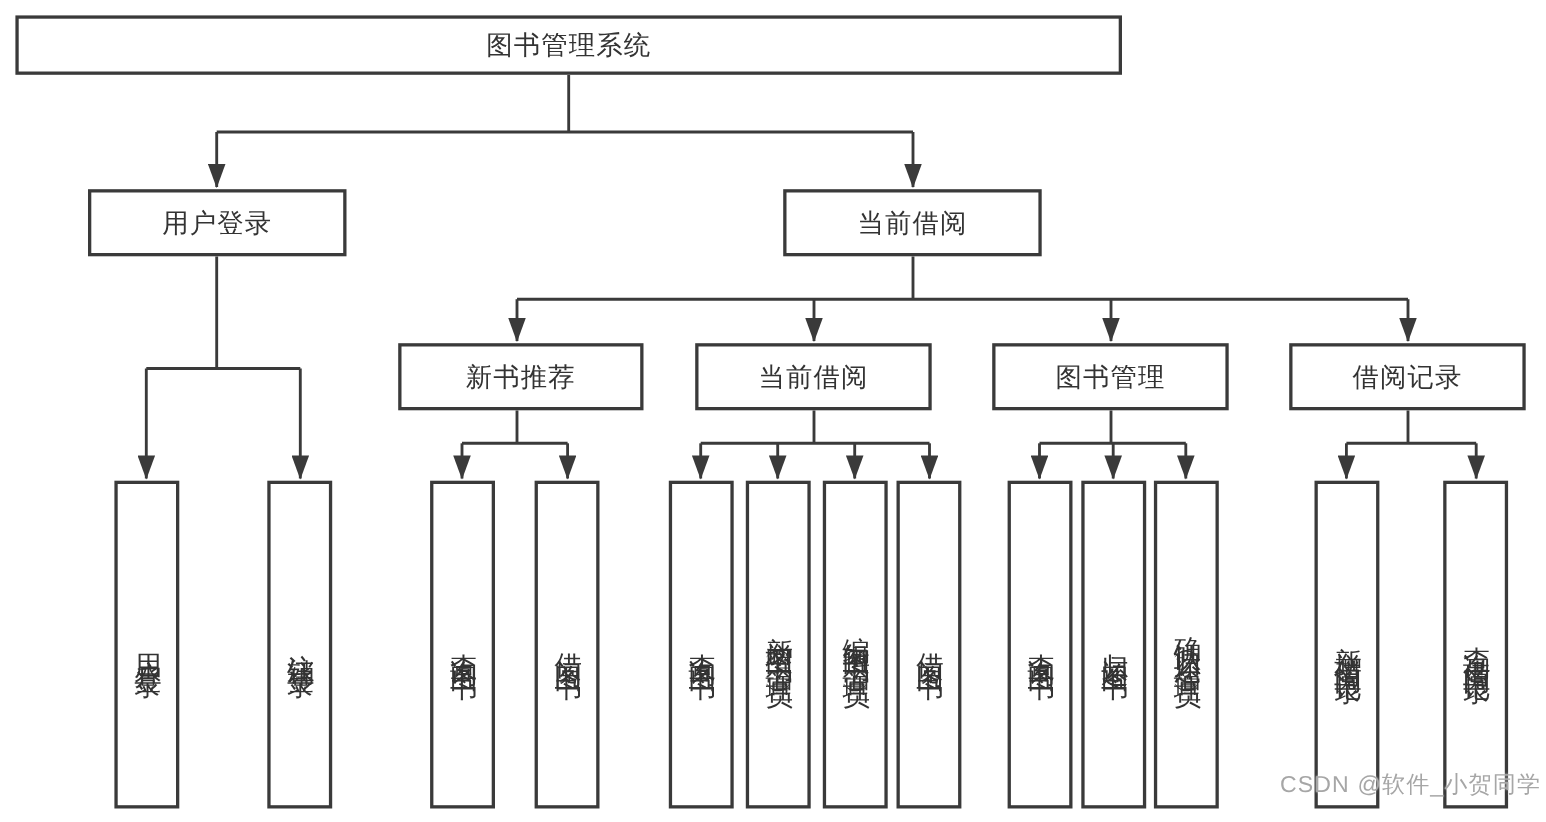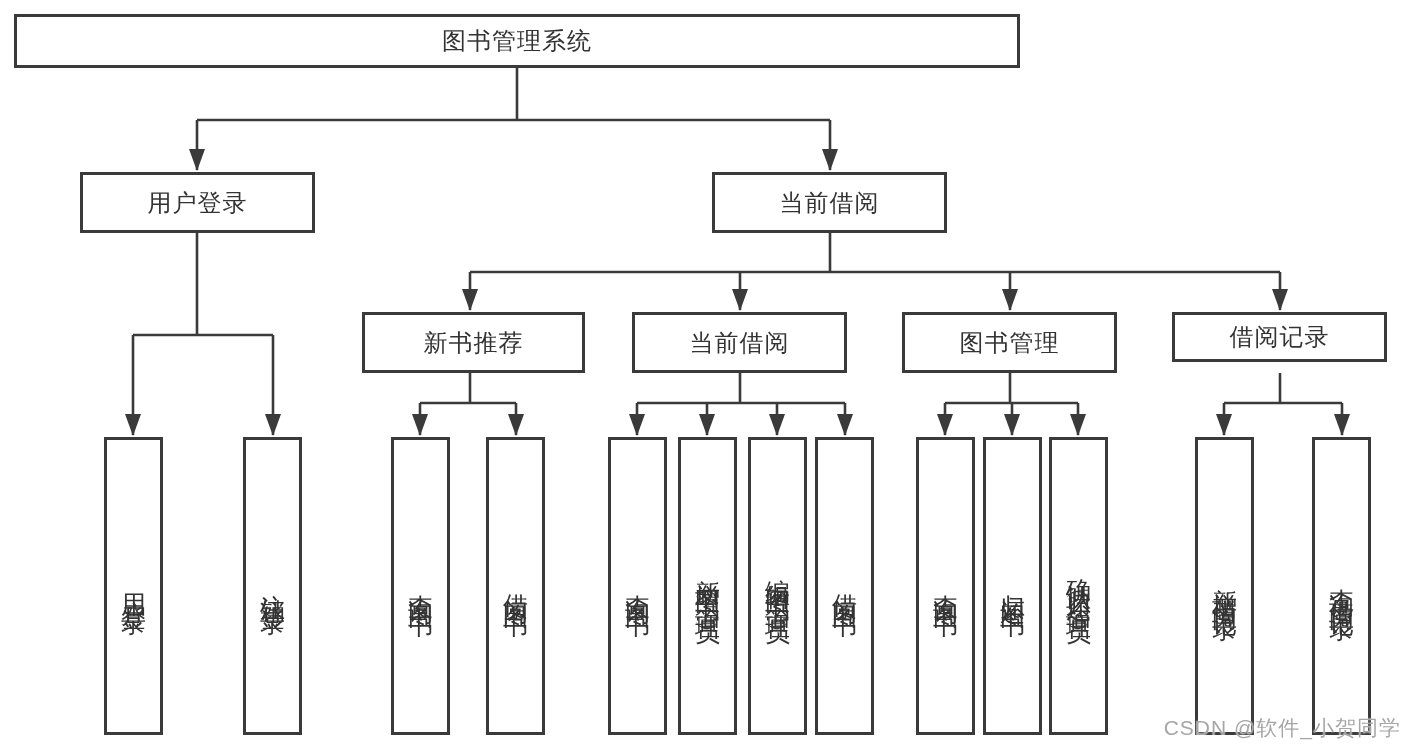--- a/index.html
+++ b/index.html
@@ -33,21 +33,21 @@
   .vbox{
     writing-mode:vertical-rl;
     text-orientation:mixed;
     font-size:25px;
     letter-spacing:6px;
     line-height:1;
     padding:4px 0;
   }
   .watermark{
     position:absolute;
-    right:4px;bottom:5px;
+    right:4px;bottom:20px;
     font-size:21px;
     color:var(--watermark-color);
     letter-spacing:1px;
     white-space:nowrap;
     text-shadow:0 0 2px rgba(255,255,255,0.9);
   }
 </style>
 </head>
 <body>
 
@@ -91,21 +91,21 @@
   </svg>
 
   <div class="box hbox" style="left:14px;top:14px;width:1006px;height:54px;">图书管理系统</div>
 
   <div class="box hbox" style="left:80px;top:172px;width:235px;height:61px;">用户登录</div>
   <div class="box hbox" style="left:712px;top:172px;width:235px;height:61px;">当前借阅</div>
 
   <div class="box hbox" style="left:362px;top:312px;width:223px;height:61px;">新书推荐</div>
   <div class="box hbox" style="left:632px;top:312px;width:215px;height:61px;">当前借阅</div>
   <div class="box hbox" style="left:902px;top:312px;width:215px;height:61px;">图书管理</div>
-  <div class="box hbox" style="left:1172px;top:312px;width:215px;height:50px;">借阅记录</div>
+  <div class="box hbox" style="left:1172px;top:312px;width:215px;height:61px;">借阅记录</div>
 
   <div class="box vbox" style="left:104px;top:437px;width:59px;height:298px;">用户登录</div>
   <div class="box vbox" style="left:243px;top:437px;width:59px;height:298px;">注销登录</div>
 
   <div class="box vbox" style="left:391px;top:437px;width:59px;height:298px;">查询图书</div>
   <div class="box vbox" style="left:486px;top:437px;width:59px;height:298px;">借阅图书</div>
 
   <div class="box vbox" style="left:608px;top:437px;width:59px;height:298px;">查询图书</div>
   <div class="box vbox" style="left:678px;top:437px;width:59px;height:298px;">新增图书（管理员）</div>
   <div class="box vbox" style="left:748px;top:437px;width:59px;height:298px;">编辑图书（管理员）</div>

